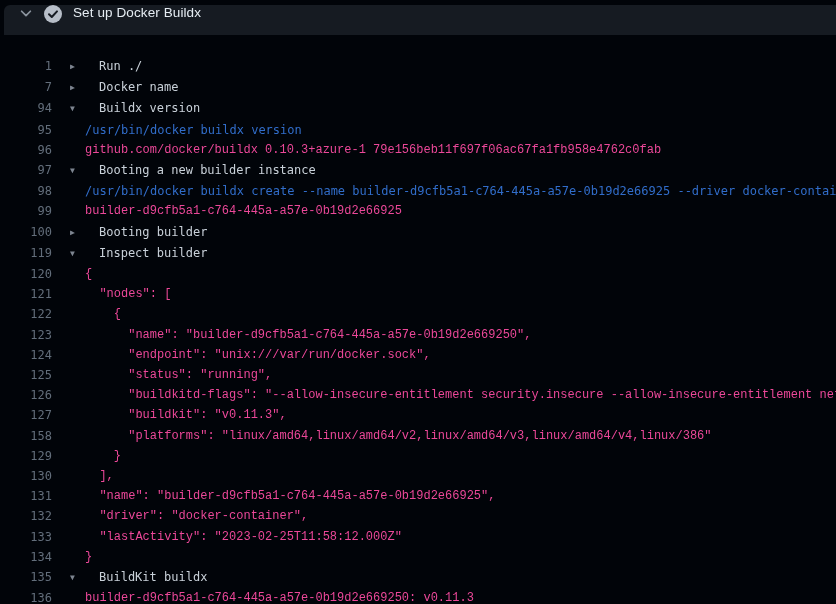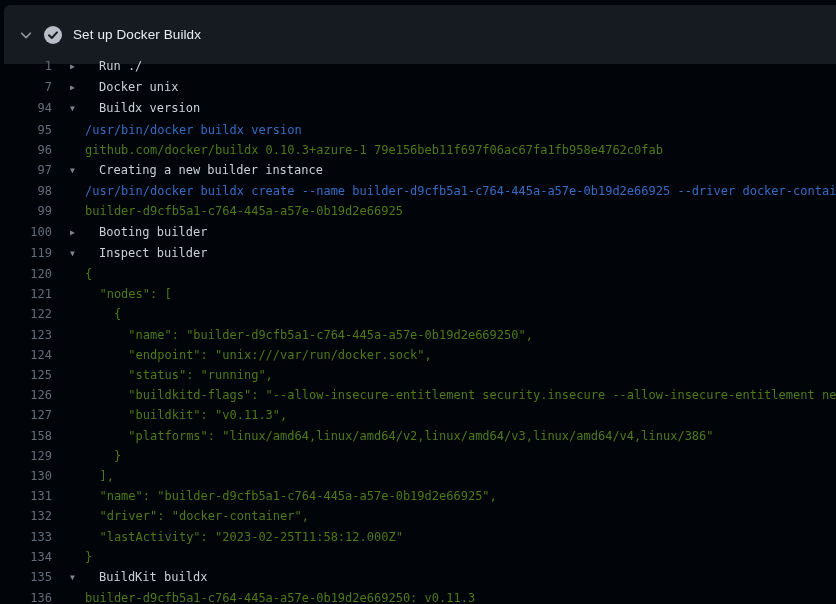--- a/index.html
+++ b/index.html
@@ -7,25 +7,25 @@
     width: 836px; height: 604px;
     background: #010409;
     overflow: hidden;
     font-family: "Liberation Sans", sans-serif;
     position: relative;
   }
   
   .step-header {
     position: absolute;
     left: 4px; top: 5px; right: 0;
-    height: 59px;
+    height: 30px;
     background: #161b22;
     border-radius: 6px 0 0 0;
     display: flex;
-    align-items: center;
+    align-items: flex-start;
     cursor: pointer;
   }
   .chev {
     width: 16px; height: 16px;
     margin-left: 14px;
     flex: none;
     display: flex; align-items: center; justify-content: center;
   }
   .check-wrap {
     width: 18px; height: 18px;
@@ -52,21 +52,21 @@
   .row { display: flex; white-space: pre; }
   .num {
     flex: none;
     width: 52px;
     text-align: right;
     color: #636e7b;
     user-select: none;
     cursor: pointer;
   }
   .line { margin-left: 18px; white-space: pre; }
-  .line.out { padding-left: 15px; color: #4d7c0f; }
+  .line.out { padding-left: 15px; color: #ec4899; font-family: Liberation Mono, monospace; }
   .line.cmd { padding-left: 15px; color: #316dca; }
   .group-row { cursor: pointer; }
   .arrow {
     display: inline-block;
     width: 13px;
     font-size: 8px;
     color: #7d8590;
     vertical-align: 1px;
   }
   .gtitle { color: #c9d1d9; margin-left: 16px; }
@@ -90,41 +90,41 @@
 </div>
 
 <div class="log">
   <div class="row group-row">
     <span class="num">1</span>
     <span class="line"><span class="arrow">▶</span><span class="gtitle">Run ./</span></span>
   </div>
 
   <div class="row group-row">
     <span class="num">7</span>
-    <span class="line"><span class="arrow">▶</span><span class="gtitle">Docker unix</span></span>
+    <span class="line"><span class="arrow">▶</span><span class="gtitle">Docker name</span></span>
   </div>
 
   <div class="row group-row">
     <span class="num">94</span>
     <span class="line"><span class="arrow">▼</span><span class="gtitle">Buildx version</span></span>
   </div>
 
   <div class="row">
     <span class="num">95</span>
     <span class="line cmd">/usr/bin/docker buildx version</span>
   </div>
 
   <div class="row">
     <span class="num">96</span>
     <span class="line out">github.com/docker/buildx 0.10.3+azure-1 79e156beb11f697f06ac67fa1fb958e4762c0fab</span>
   </div>
 
   <div class="row group-row">
     <span class="num">97</span>
-    <span class="line"><span class="arrow">▼</span><span class="gtitle">Creating a new builder instance</span></span>
+    <span class="line"><span class="arrow">▼</span><span class="gtitle">Booting a new builder instance</span></span>
   </div>
 
   <div class="row">
     <span class="num">98</span>
     <span class="line cmd">/usr/bin/docker buildx create --name builder-d9cfb5a1-c764-445a-a57e-0b19d2e66925 --driver docker-container</span>
   </div>
 
   <div class="row">
     <span class="num">99</span>
     <span class="line out">builder-d9cfb5a1-c764-445a-a57e-0b19d2e66925</span>

